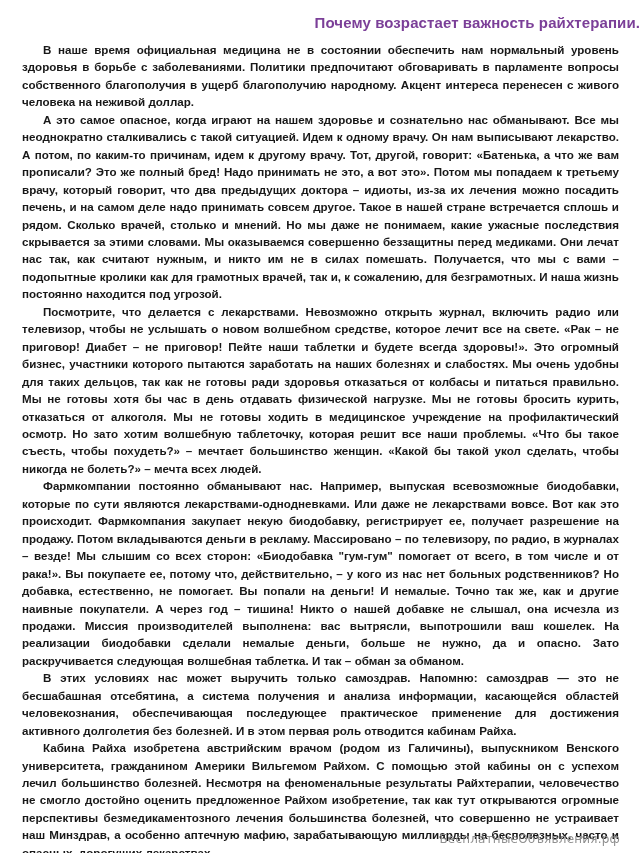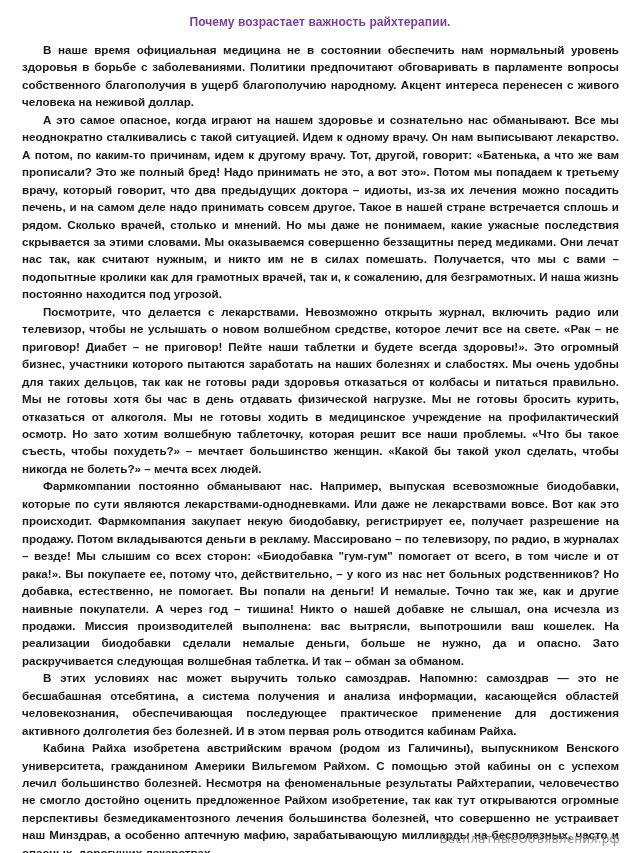--- a/index.html
+++ b/index.html
@@ -19,22 +19,22 @@
   .page {
     position: relative;
     width: 640px;
     height: 853px;
     box-sizing: border-box;
     background: #ffffff;
   }
   .doc-title {
     margin: 0;
     padding: 15px 0 0 0;
-    text-align: center;
-    font-size: 12px;
+    text-align: right;
+    font-size: 15px;
     font-weight: bold;
     letter-spacing: 0.1px;
     color: #7b3f98;
     line-height: 15px;
   }
   .body-block {
     position: absolute;
     left: 22px;
     top: 41px;
     width: 597px;

